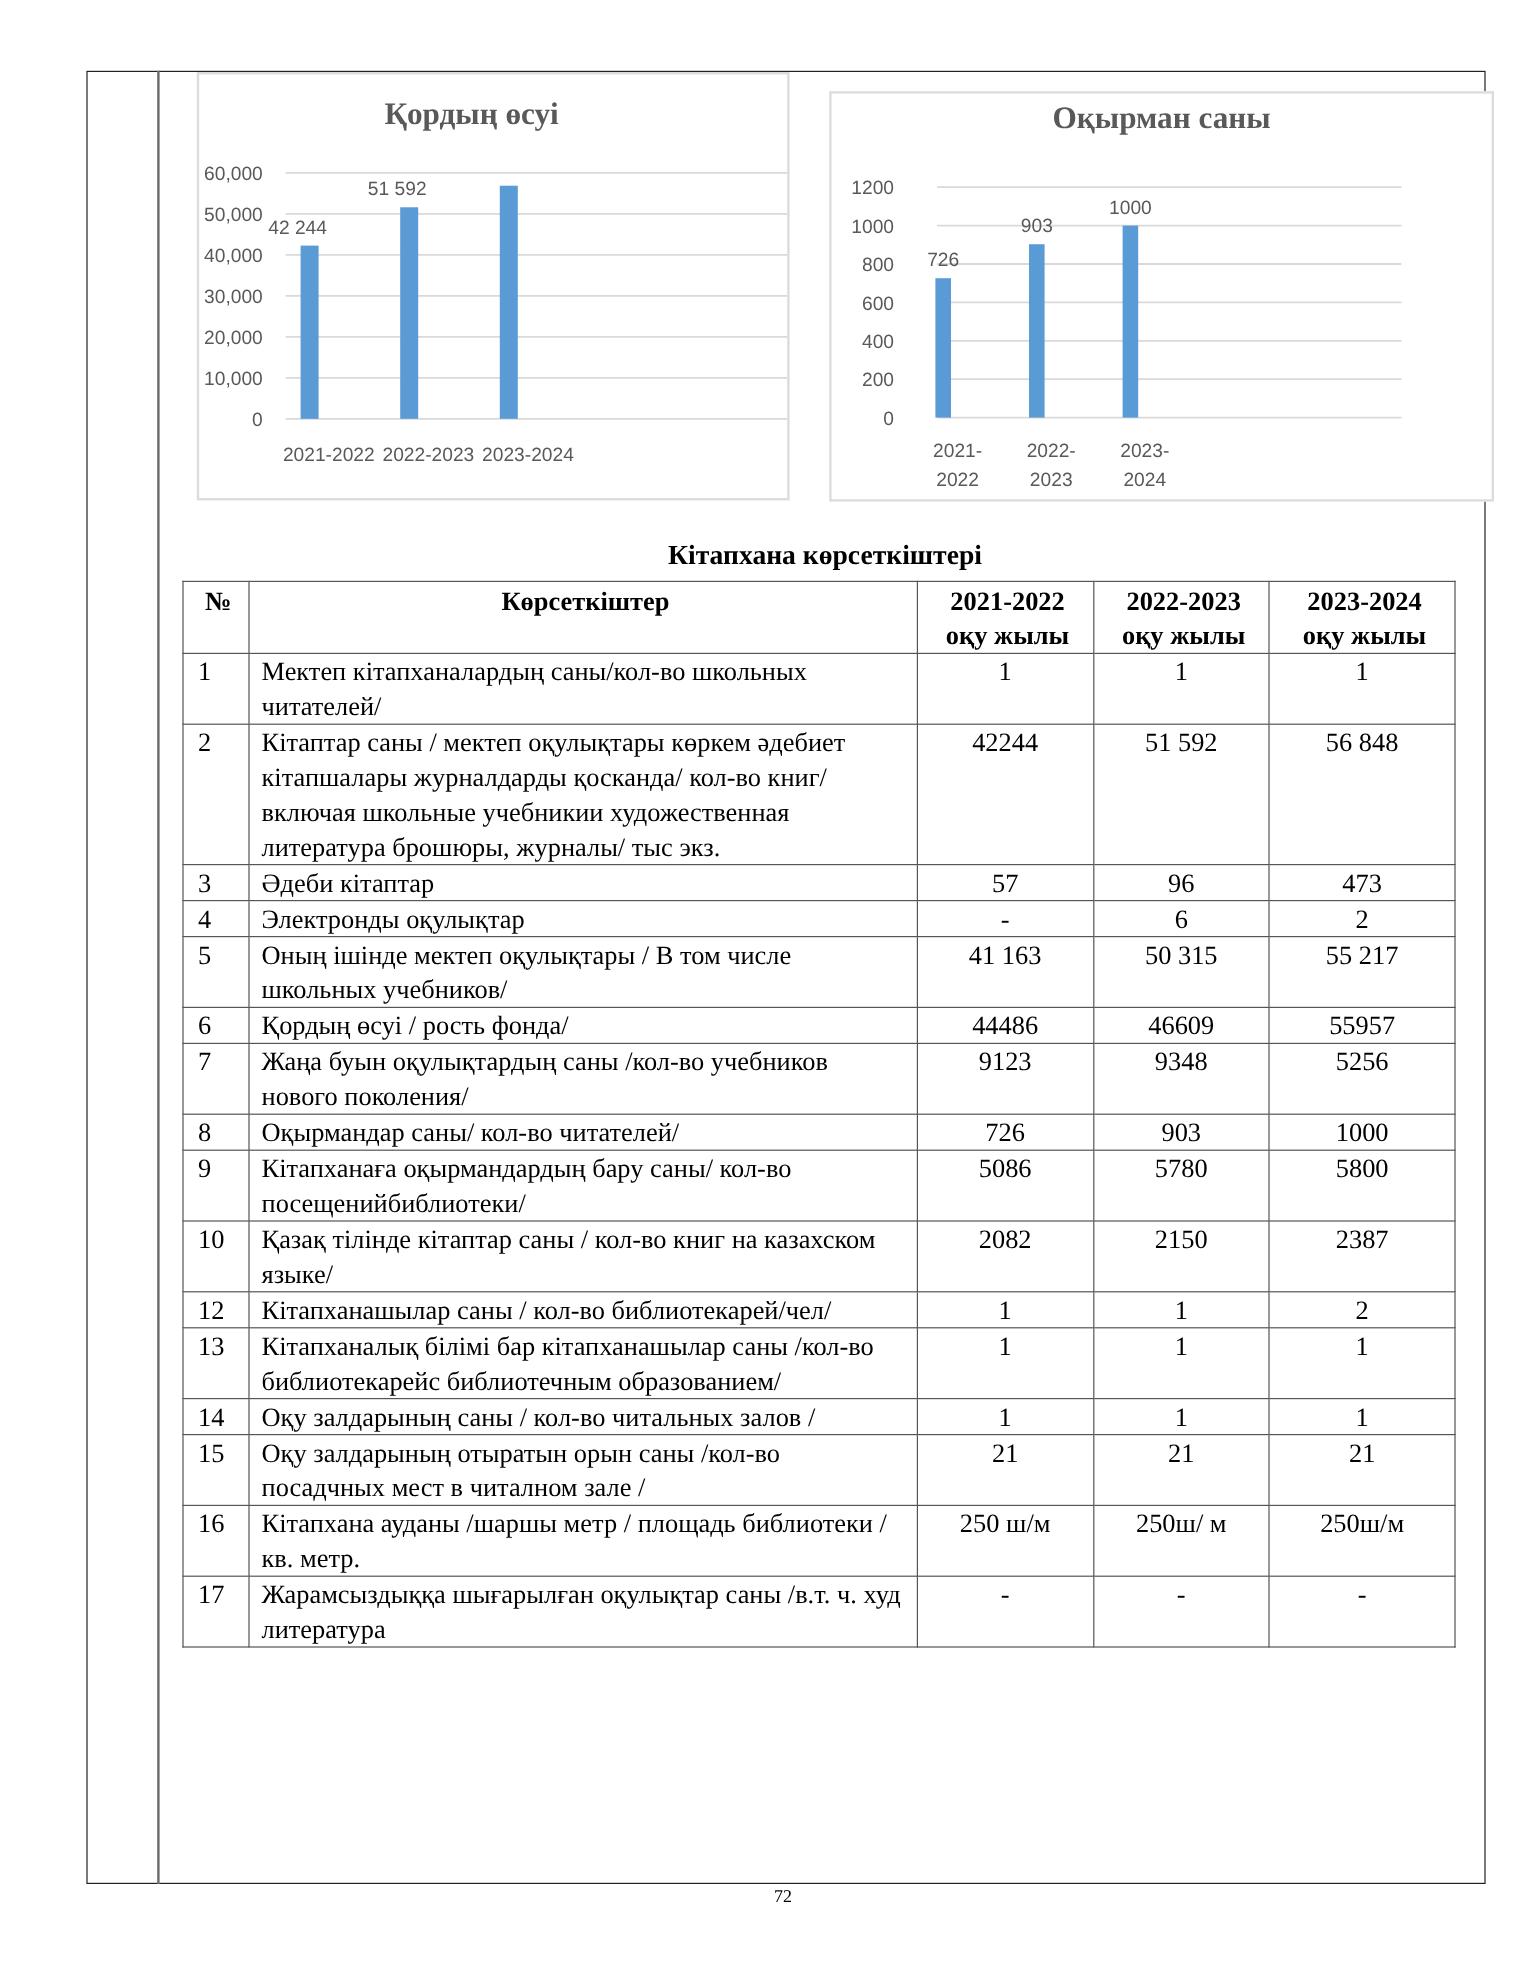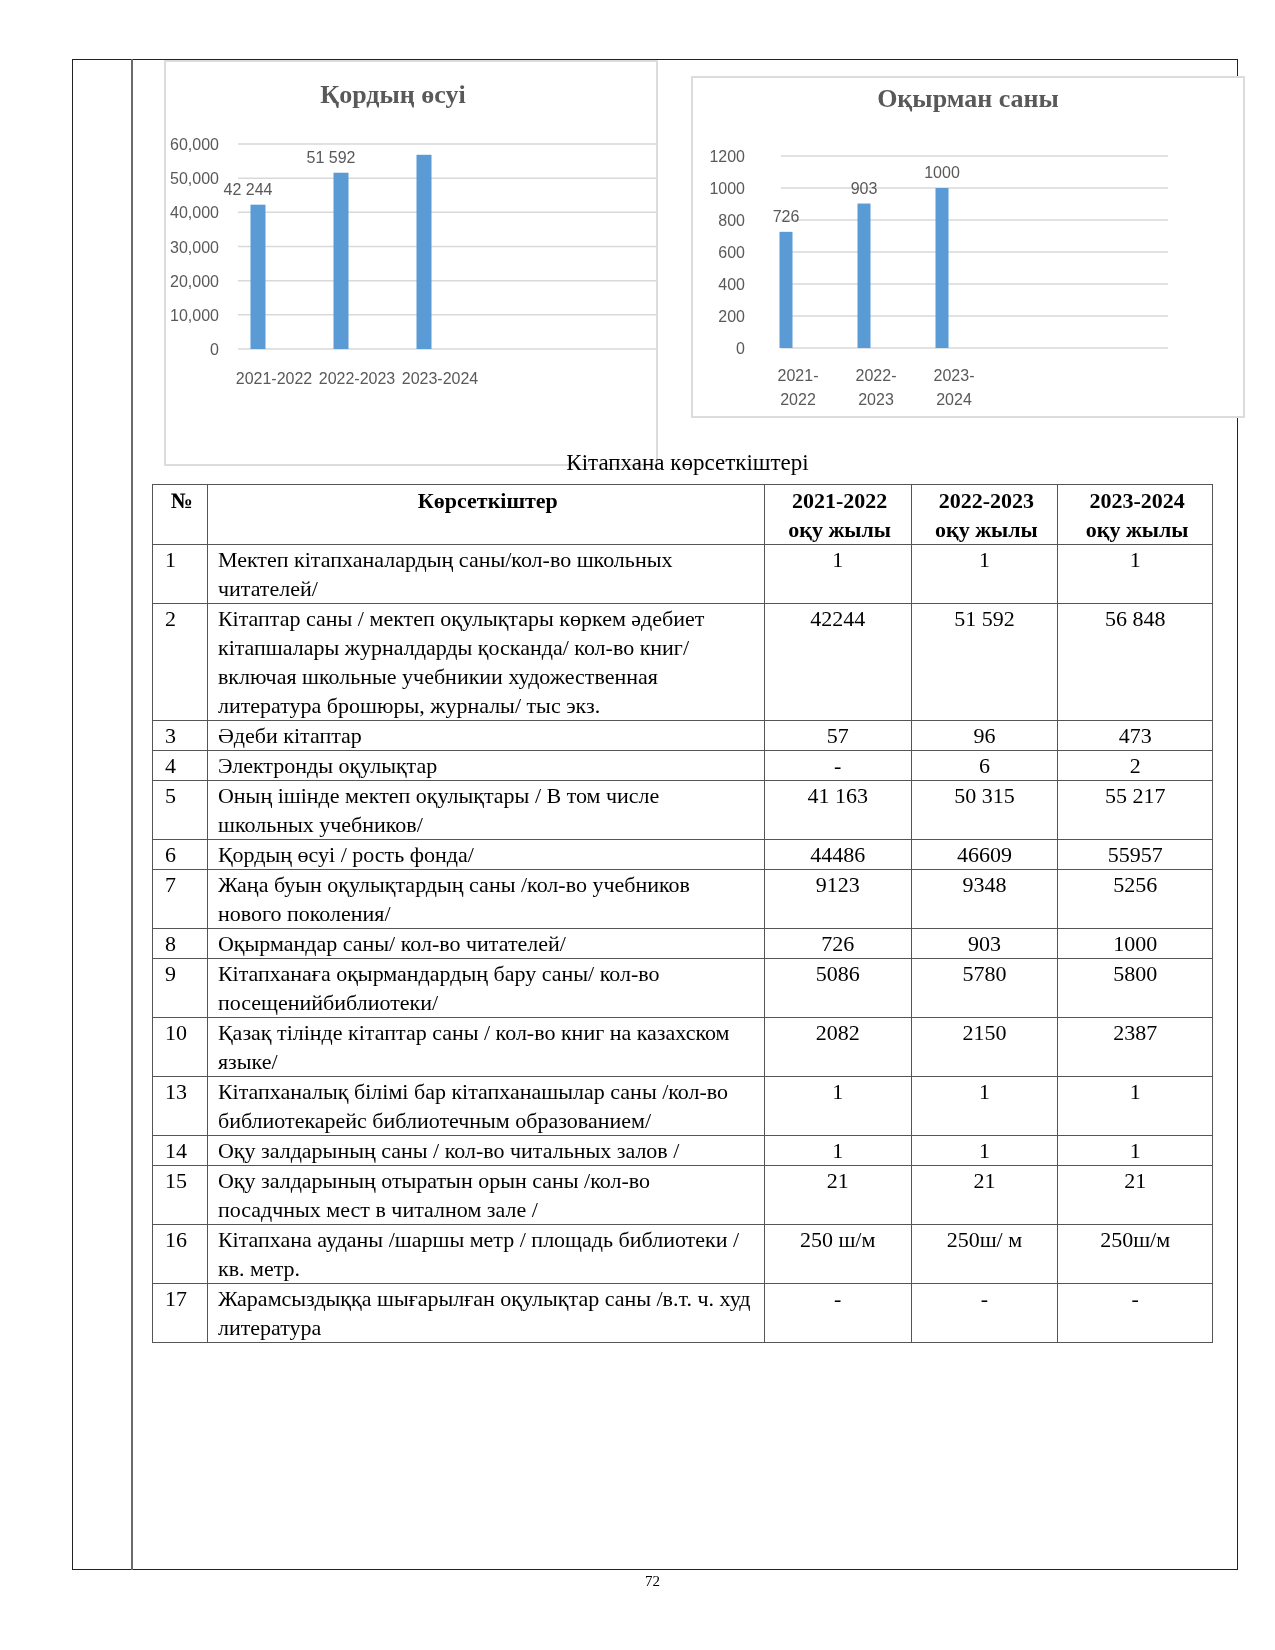--- a/index.html
+++ b/index.html
@@ -2,30 +2,30 @@
 <html><head>
 <meta charset="utf-8">
 <style>
   html, body { margin:0; padding:0; background:#ffffff; }
   body { width:1275px; height:1650px; position:relative; overflow:hidden;
          font-family:"Liberation Serif", serif; color:#000; }
   .outer-frame { position:absolute; left:72px; top:59px; width:1166px; height:1511px;
                  border:1px solid #222; box-sizing:border-box; }
   .inner-rule { position:absolute; left:131px; top:59px; width:2px; height:1511px; background:#6a6a6a; }
   .chart-box { position:absolute; border:2px solid #dcdcdc; background:#fff; box-sizing:border-box; }
-  #chart1 { left:164px; top:60px; width:494px; height:406px; }
+  #chart1 { left:164px; top:60px; width:494px; height:357px; }
   #chart2 { left:691px; top:76px; width:554px; height:342px; }
   .chart-title { position:absolute; left:0; right:0; text-align:center; font-weight:bold;
                  font-family:"Liberation Serif", serif; color:#595959; font-size:26px; }
   #chart1 .chart-title { top:18px; padding-right:36px; }
   #chart2 .chart-title { top:6px; padding-right:0; }
   .chart-svg { position:absolute; left:0; top:0; }
   .chart-svg text { font-family:"Liberation Sans", sans-serif; fill:#595959; }
   .table-title { position:absolute; left:0; width:1275px; top:450px; text-align:center;
-                 font-weight:normal; font-size:23px; padding-left:100px; box-sizing:border-box; }
+                 font-weight:bold; font-size:23px; padding-left:100px; box-sizing:border-box; }
   table.indicators { position:absolute; left:152px; top:484px; width:1061px; border-collapse:collapse;
                      font-size:22px; line-height:29px; }
   table.indicators th, table.indicators td { border:1.5px solid #555; vertical-align:top; padding:0 6px 0 10px; }
   table.indicators th { font-weight:bold; text-align:center; padding-top:1px; }
   table.indicators td.num { text-align:left; width:32px; padding-left:12px; }
   table.indicators th.num-h { width:38px; text-align:center; }
   table.indicators td.val { text-align:center; padding-left:4px; padding-right:4px; }
   table.indicators col.c0 { width:54px; }
   table.indicators col.c1 { width:558px; }
   table.indicators col.c2 { width:147px; }
@@ -192,20 +192,27 @@
         <td class="val">5800</td>
       </tr>
       <tr>
         <td class="num">10</td>
         <td>Қазақ тілінде кітаптар саны / кол-во книг на казахском языке/</td>
         <td class="val">2082</td>
         <td class="val">2150</td>
         <td class="val">2387</td>
       </tr>
       <tr>
+        <td class="num">12</td>
+        <td>Кітапханашылар саны / кол-во библиотекарей/чел/</td>
+        <td class="val">1</td>
+        <td class="val">1</td>
+        <td class="val">2</td>
+      </tr>
+      <tr>
         <td class="num">13</td>
         <td>Кітапханалық білімі бар кітапханашылар саны /кол-во библиотекарейс библиотечным образованием/</td>
         <td class="val">1</td>
         <td class="val">1</td>
         <td class="val">1</td>
       </tr>
       <tr>
         <td class="num">14</td>
         <td>Оқу залдарының саны / кол-во читальных залов /</td>
         <td class="val">1</td>

